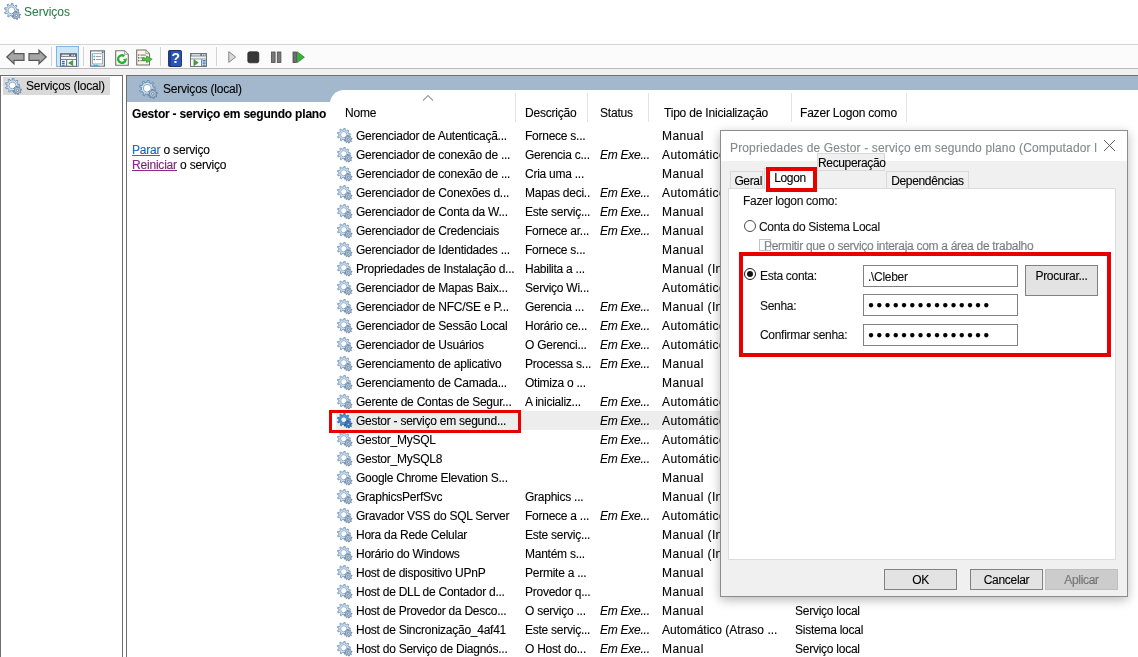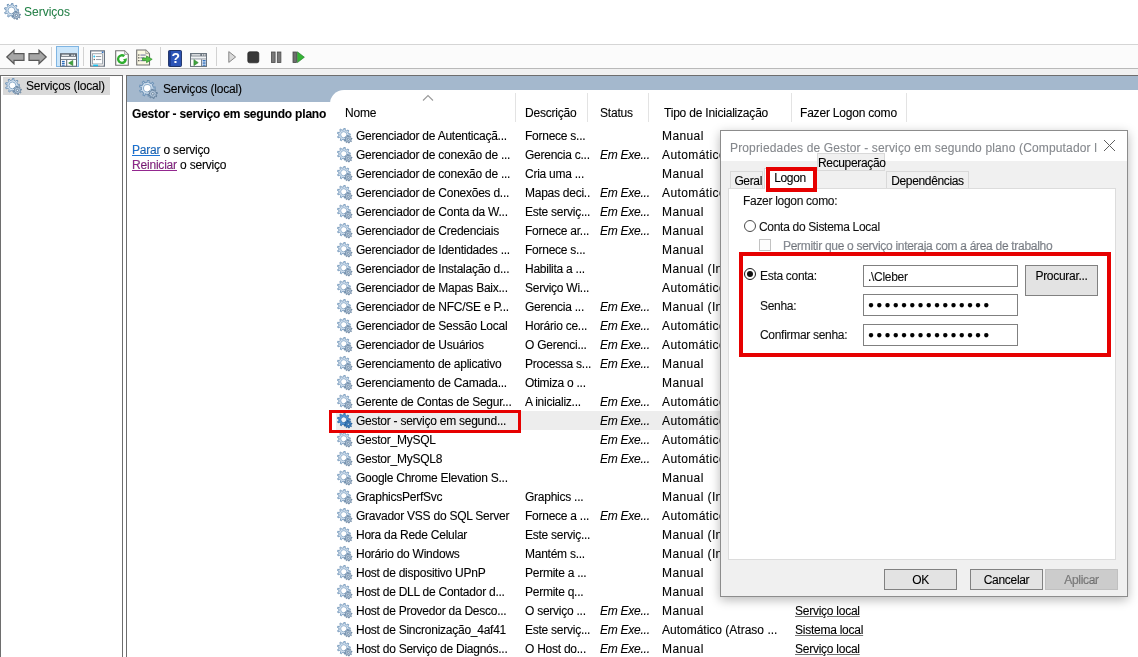--- a/index.html
+++ b/index.html
@@ -25,21 +25,21 @@
 #bandtxt{left:163px;top:82px;}
 #listpanel{left:330px;top:90px;width:808px;height:567px;background:#fff;border-top-left-radius:14px;}
 
 .hdrtxt{position:absolute;top:106px;font-size:12px;letter-spacing:-0.2px;color:#000;}
 .hsep{position:absolute;top:93px;width:1px;height:29px;background:#e3e3e3;}
 .row{position:absolute;left:336px;width:802px;height:19px;}
 .row .nm{position:absolute;left:20px;top:3px;width:161px;overflow:hidden;}
 .row .ds{position:absolute;left:189px;top:3px;width:66px;overflow:hidden;}
 .row .st{position:absolute;left:264px;top:3px;width:60px;overflow:hidden;font-style:italic;}
 .row .tp{position:absolute;left:326px;top:3px;width:133px;overflow:hidden;letter-spacing:0.4px;}
-.row .lg{position:absolute;left:459px;top:3px;width:115px;overflow:hidden;text-decoration:underline;}
+.row .lg{position:absolute;left:459px;top:3px;width:115px;overflow:hidden;}
 .row svg{position:absolute;left:1px;top:2px;width:15.5px;height:15.5px;}
 .cell{font-size:12px;letter-spacing:-0.25px;white-space:nowrap;}
 #rowsel{left:336px;top:411px;width:792px;height:19px;background:#ededed;}
 
 .redbox{position:absolute;border:3px solid #e60000;}
 
 #dlg{left:720px;top:130px;width:408px;height:467px;background:#f0f0f0;border:1px solid #8c8c8c;box-shadow:0 3px 10px rgba(0,0,0,0.28);}
 #dlgtitle{position:absolute;left:0;top:0;width:406px;height:30px;background:#fff;}
 #dlgtitletxt{position:absolute;left:9px;top:10px;width:368px;overflow:hidden;white-space:nowrap;color:#85888d;font-size:12px;letter-spacing:0.15px;-webkit-text-stroke:0.18px rgba(133,136,141,0.55);}
 .tab{position:absolute;font-size:12px;letter-spacing:-0.35px;text-align:center;background:#f0f0f0;border:1px solid #d9d9d9;height:18px;padding-top:2px;}
@@ -269,21 +269,21 @@
           <use href="#svcgear"></use>
         </svg>
         <span class="cell nm">Gerenciador de Identidades ...</span>
         <span class="cell ds">Fornece s...</span>
         <span class="cell tp">Manual</span>
       </div>
 <div class="row" style="top:259px">
         <svg width="17" height="17" viewBox="0 0 16.5 16.5">
           <use href="#svcgear"></use>
         </svg>
-        <span class="cell nm">Gerenciador de Instalação d...</span>
+        <span class="cell nm">Propriedades de Instalação d...</span>
         <span class="cell ds">Habilita a ...</span>
         <span class="cell tp">Manual (Inicialização por Gatilho)</span>
       </div>
 <div class="row" style="top:278px">
         <svg width="17" height="17" viewBox="0 0 16.5 16.5">
           <use href="#svcgear"></use>
         </svg>
         <span class="cell nm">Gerenciador de Mapas Baix...</span>
         <span class="cell ds">Serviço Wi...</span>
         <span class="cell tp">Automático</span>
@@ -411,21 +411,21 @@
         </svg>
         <span class="cell nm">Host de dispositivo UPnP</span>
         <span class="cell ds">Permite a ...</span>
         <span class="cell tp">Manual</span>
       </div>
 <div class="row" style="top:582px">
         <svg width="17" height="17" viewBox="0 0 16.5 16.5">
           <use href="#svcgear"></use>
         </svg>
         <span class="cell nm">Host de DLL de Contador d...</span>
-        <span class="cell ds">Permite q...</span>
+        <span class="cell ds">Provedor q...</span>
         <span class="cell tp">Manual</span>
       </div>
 <div class="row" style="top:601px">
         <svg width="17" height="17" viewBox="0 0 16.5 16.5">
           <use href="#svcgear"></use>
         </svg>
         <span class="cell nm">Host de Provedor da Desco...</span>
         <span class="cell ds">O serviço ...</span>
         <span class="cell st">Em Exe...</span>
         <span class="cell tp">Manual</span>
@@ -463,21 +463,21 @@
       </svg>
 <div class="tab" style="left:9px;top:40px;width:33px;text-align:right;">Geral</div>
 <div class="tab" style="left:43px;top:37px;width:52px;height:21px;background:#fff;border-bottom:none;z-index:3">Logon</div>
 <div class="tab" style="left:96px;top:22px;width:68px;">Recuperação</div>
 <div class="tab" style="left:165px;top:40px;width:83px;">Dependências</div>
 <div id="tabpage"></div>
 <div class="dtxt" style="left:22px;top:63px">Fazer logon como:</div>
 <div class="radio" style="left:23px;top:89px"></div>
 <div class="dtxt" style="left:38px;top:89px">Conta do Sistema Local</div>
 <div class="cbx" style="left:38px;top:108px"></div>
-<div class="dtxt" style="left:62px;top:108px;color:#8d929b">Permitir que o serviço interaja com a área de trabalho</div>
+<div class="dtxt" style="left:43px;top:108px;color:#8d929b">Permitir que o serviço interaja com a área de trabalho</div>
 <div class="radio sel" style="left:23px;top:137px"></div>
 <div class="dtxt" style="left:39px;top:138px">Esta conta:</div>
 <div class="field" style="left:142px;top:134px"></div>
 <div class="dtxt" style="left:147px;top:139px">.\Cleber</div>
 <div class="btn" style="left:304px;top:134px;height:31px">Procurar...</div>
 <div class="dtxt" style="left:39px;top:168px">Senha:</div>
 <div class="field" style="left:142px;top:163px"></div>
 <div class="dots" style="left:147px;top:168px">●●●●●●●●●●●●●●●</div>
 <div class="dtxt" style="left:39px;top:197px">Confirmar senha:</div>
 <div class="field" style="left:142px;top:193px"></div>

